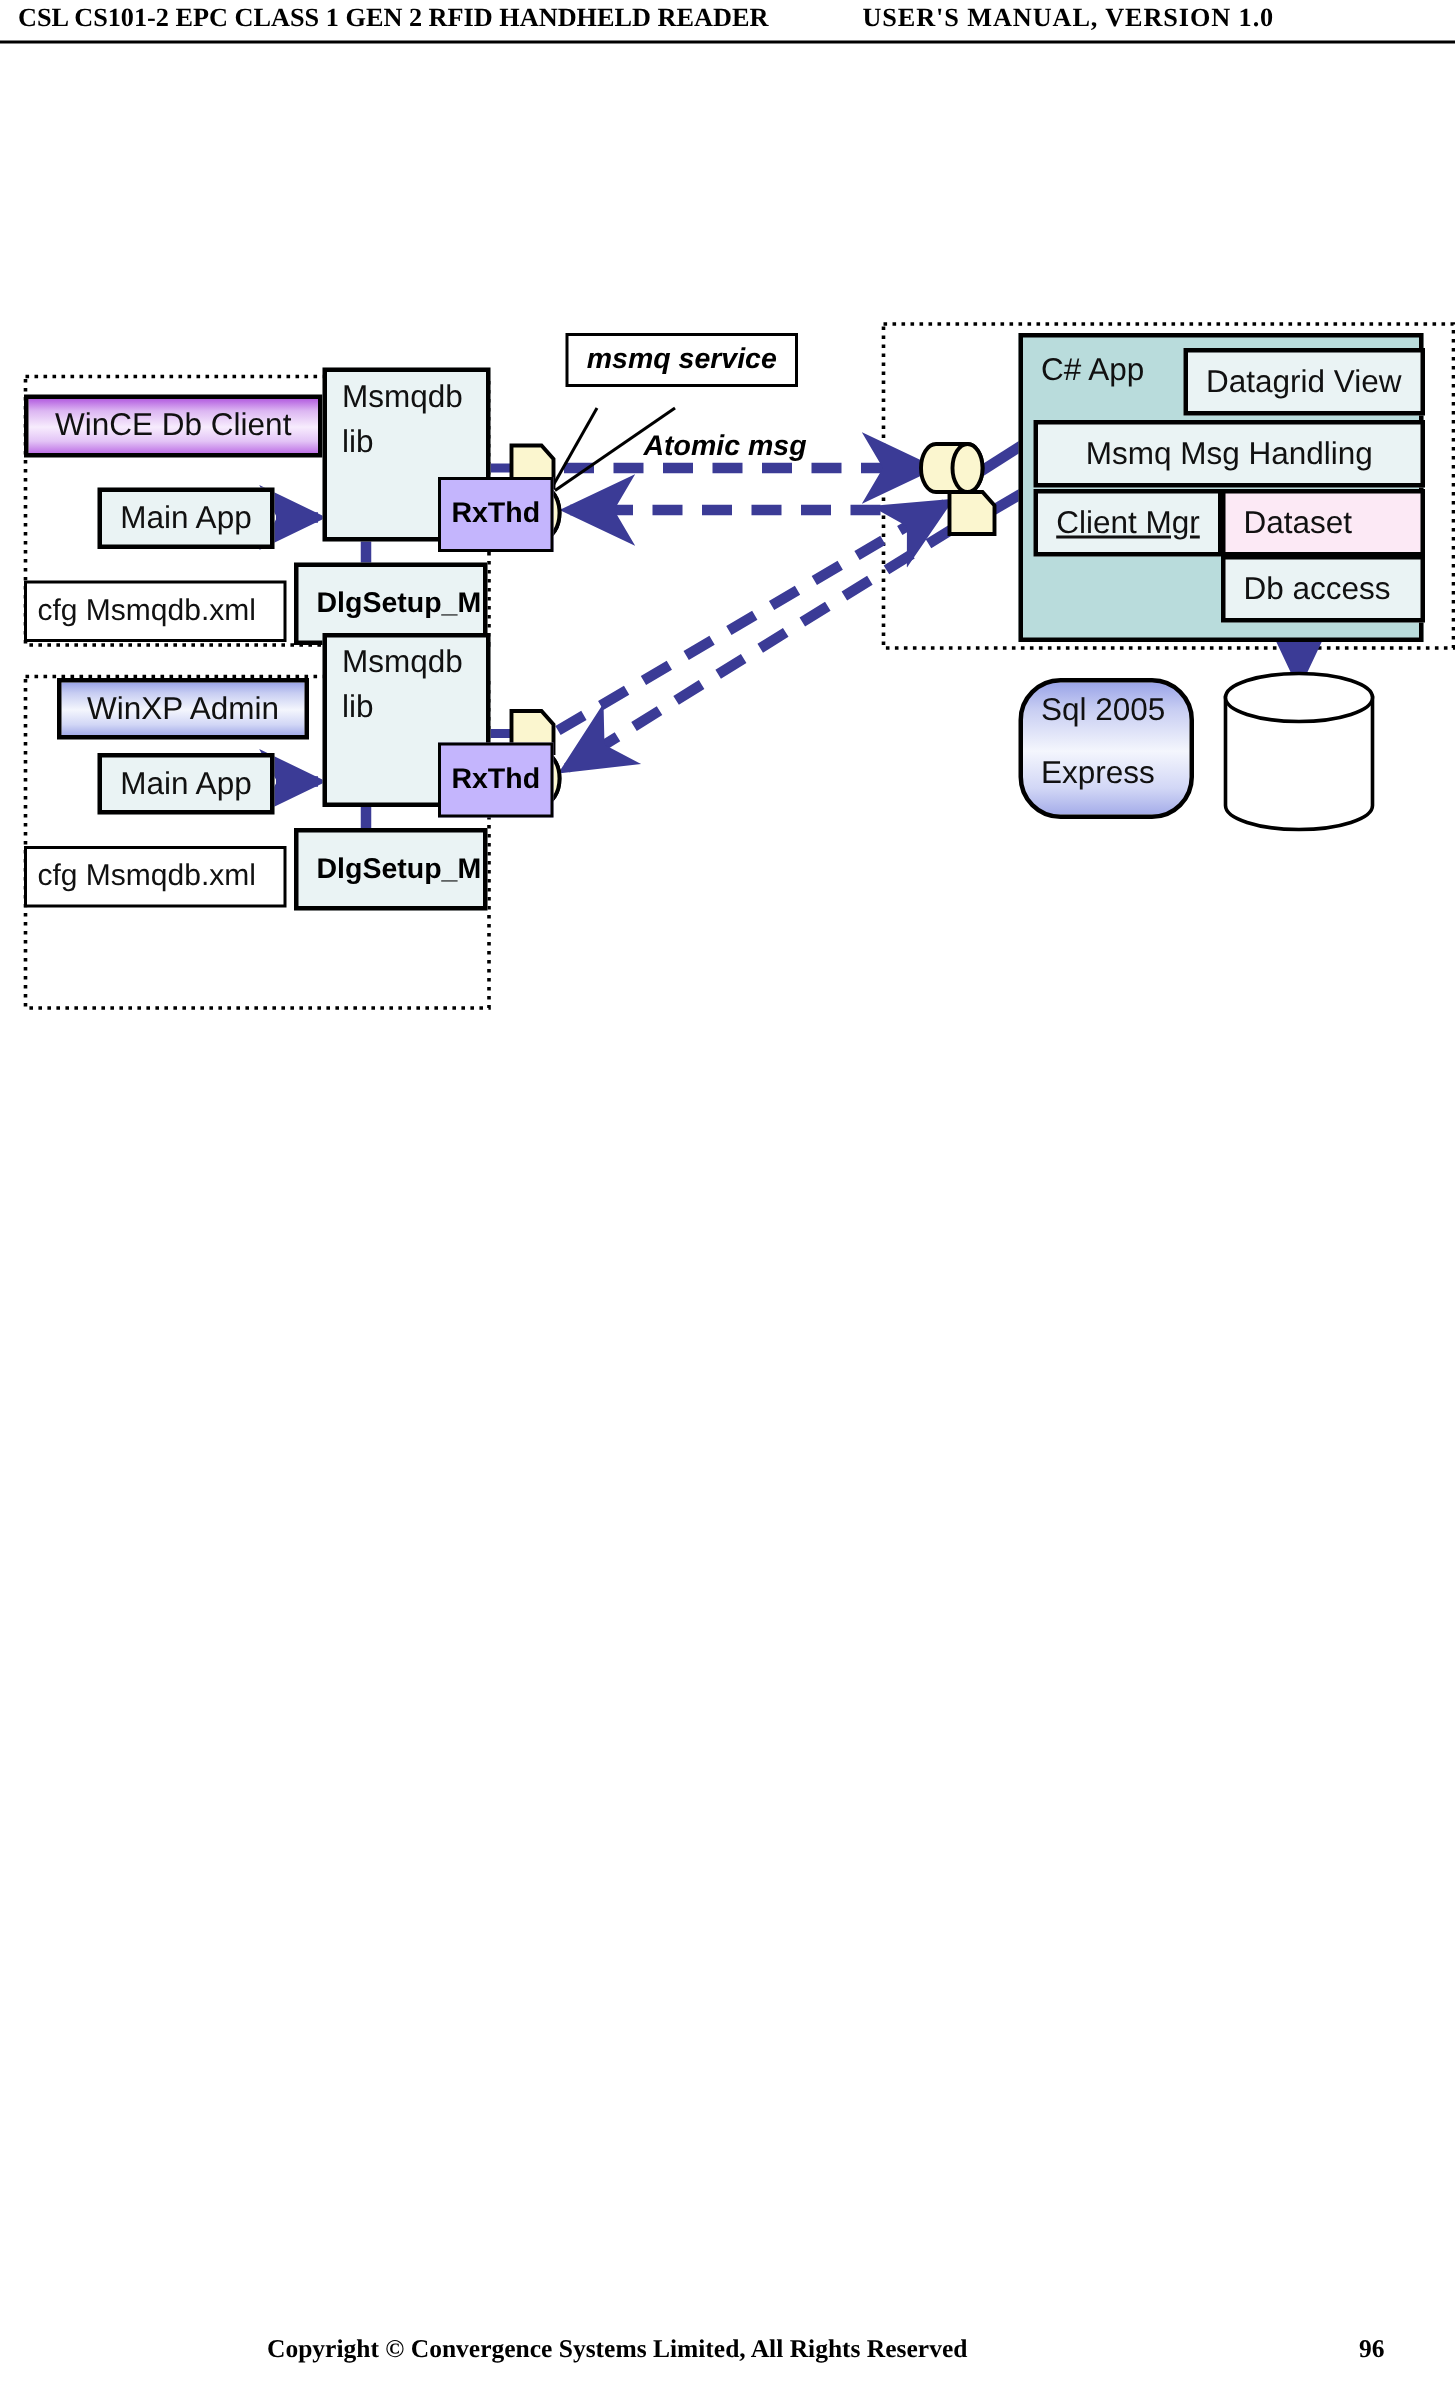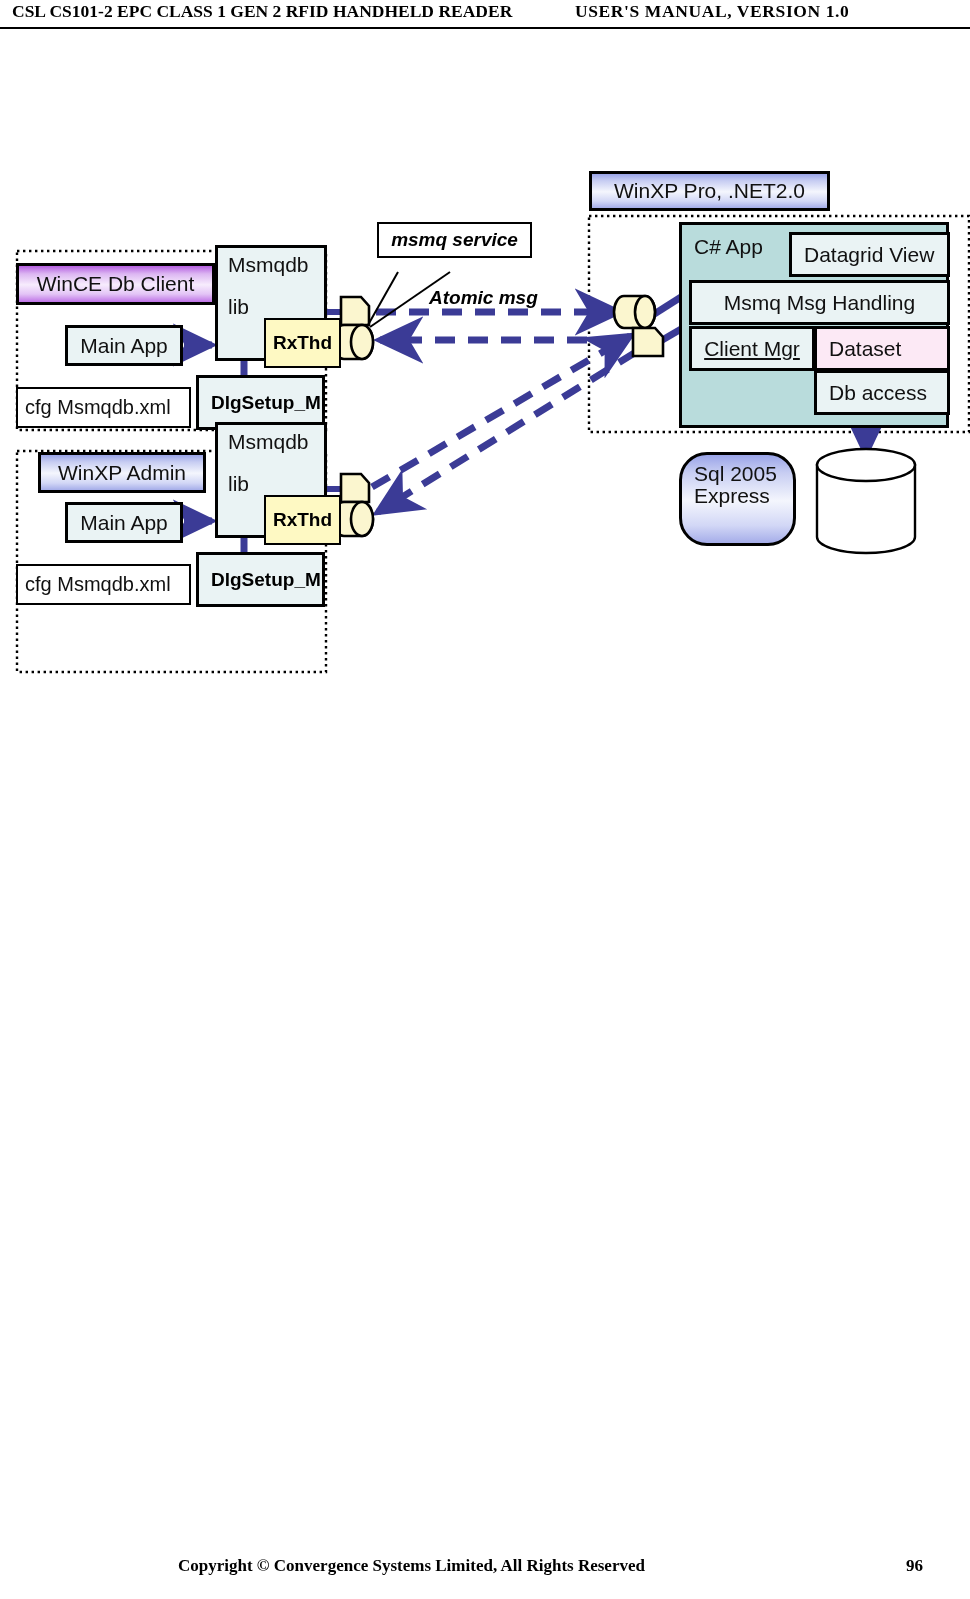--- a/index.html
+++ b/index.html
@@ -61,58 +61,58 @@
     border:3px solid #000;
     display:flex; align-items:center;
     font-size:21px; color:#111;
     background:#eaf3f4;
   }
   .bx.ctr { justify-content:center; }
   .bx.pad { padding-left:12px; }
 
   
   .fill-pale { background:#eaf3f4; }
-  .fill-white { background:#fef9c3; }
+  .fill-white { background:#c4b5fd;margin-left:28px; }
   .fill-pink  { background:#fce9f5; }
   .fill-teal  { background:#b9dcdc; }
 
   
   .os-purple {
     background:linear-gradient(to bottom,#b45fe0 0%,#dcb6f2 22%,#f7ecfd 52%,#e3c4f6 78%,#bf73e6 100%);
   }
   .os-blue {
     background:linear-gradient(to bottom,#9aa4e8 0%,#c7cdf2 20%,#f4f6fd 52%,#d2d7f6 80%,#a5ade9 100%);
   }
   .lbl-bold  { font-size:19px; color:#000; font-weight:bold; }
   .lbl-bold-italic { font-size:19px; color:#000; font-weight:bold; font-style:italic; }
 
   
   .msmqdb {
     display:block; padding:6px 0 0 10px; line-height:1.05;
   }
   .msmqdb .l1 { font-size:21px; color:#111; }
-  .msmqdb .l2 { font-size:21px; color:#111; display:block; margin-top:20px; }
+  .msmqdb .l2 { font-size:21px; color:#111; display:block; margin-top:8px; }
 
   
   .callout {
     position:absolute; background:#fff; border:2px solid #000;
     font-size:20px; color:#111; display:flex; align-items:center;
     padding-left:7px; white-space:nowrap;
   }
 
   
   #msmq-service-callout {
     position:absolute; background:#fff; border:2px solid #000;
     display:flex; align-items:center; justify-content:center;
   }
 
   
   .sqlbox { display:block; padding:8px 0 0 12px; line-height:1.05;border-radius:28px; }
   .sqlbox .l1 { font-size:21px; color:#111; display:block; }
-  .sqlbox .l2 { font-size:21px; color:#111; display:block; }
+  .sqlbox .l2 { font-size:21px; color:#111; display:block; margin-top:20px; }
 
   
   .freelabel { position:absolute; white-space:nowrap; }
 </style>
 </head>
 <body>
 
 <div id="page-header">
   <div class="hdr-left">CSL CS101-2 EPC CLASS 1 GEN 2 RFID HANDHELD READER</div>
   <div class="hdr-right">USER'S  MANUAL,  VERSION  1.0</div>
@@ -243,23 +243,20 @@
   </div>
 
   <div id="msmq-service-callout" style="left:377px; top:222px; width:155px; height:36px;">
     <span class="lbl-bold-italic">msmq service</span>
   </div>
 
   <div class="freelabel lbl-bold-italic" style="left:429px; top:287px;">
     <span>Atomic msg</span>
   </div>
 
-  <div class="bx os-blue ctr" style="left:589px; top:171px; width:241px; height:40px;">
-    <span>WinXP Pro, .NET2.0</span>
-  </div>
 
   <div class="bx fill-teal" style="left:679px; top:222px; width:270px; height:206px; display:block;">
     <div class="freelabel" style="left:12px; top:10px; font-size:21px; color:#111;">
       <span>C# App</span>
     </div>
   </div>
 
   <div class="bx fill-pale pad" style="left:789px; top:232px; width:161px; height:45px;">
     <span>Datagrid View</span>
   </div>

